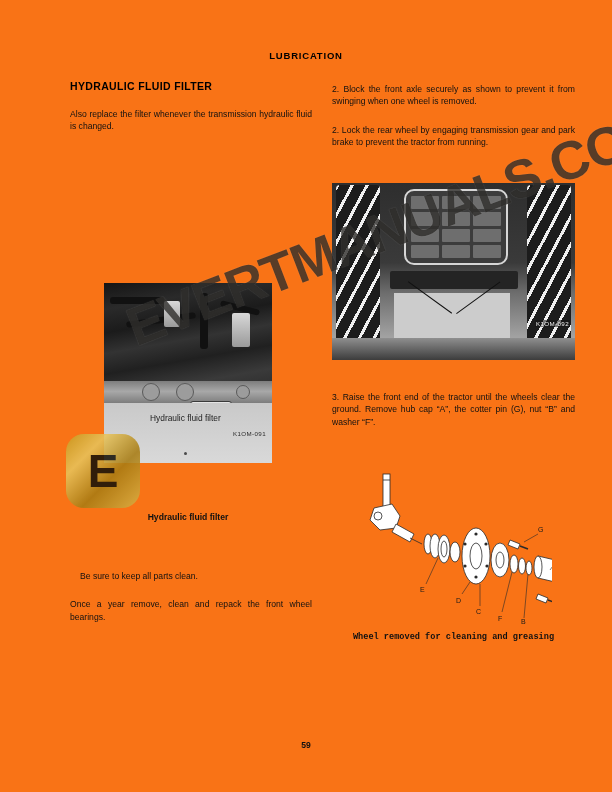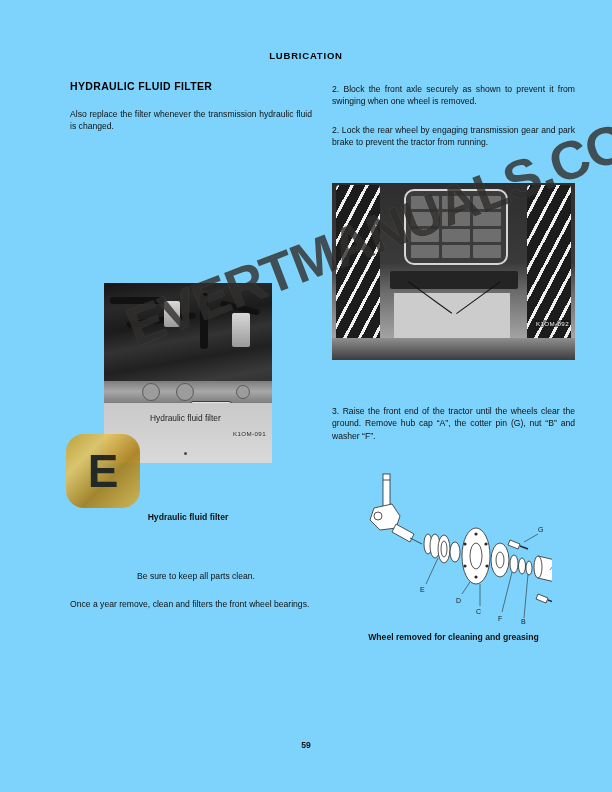--- a/index.html
+++ b/index.html
@@ -12,21 +12,21 @@
     height: 792px;
     position: relative;
     font-family: "Liberation Sans", sans-serif;
     color: #1a1a1a;
     overflow: hidden;
   }
 
   .page {
     position: absolute;
     inset: 0;
-    background: #7dd3fc;
+    background: #f97316;
   }
 
   
   .running-head {
     position: absolute;
     top: 50px;
     left: 0;
     width: 612px;
     text-align: center;
     font-size: 9.5px;
@@ -59,21 +59,21 @@
 
   p.body {
     font-size: 8.6px;
     line-height: 12.4px;
     margin: 0 0 11px 0;
     text-align: justify;
     color: #111;
   }
   p.body:last-child { margin-bottom: 0; margin-top: 16px; }
 
-  p.body.ragged { text-align: center; padding-left: 10px; }
+  p.body.ragged { text-align: left; padding-left: 10px; }
 
   
   .photo {
     position: absolute;
     background: #cfcfcf;
     overflow: hidden;
   }
   .photo-1 {
     left: 104px;
     top: 283px;
@@ -230,20 +230,21 @@
   }
   .caption-1 {
     left: 104px;
     top: 512px;
     width: 168px;
   }
   .caption-2 {
     left: 332px;
     top: 632px;
     width: 243px;
+    font-family: Liberation Mono, monospace;
   }
 
   
   .diagram {
     position: absolute;
     left: 352px;
     top: 472px;
     width: 200px;
     height: 152px;
   }
@@ -338,21 +339,21 @@
       </div>
     </div>
     <div class="p2-axle"></div>
     <div class="p2-block"></div>
     <div class="p2-arrow" style="left:76px; top:98px; width:54px; transform:rotate(36deg);"></div>
     <div class="p2-arrow" style="left:168px; top:98px; width:54px; transform:rotate(144deg);"></div>
     <div class="p2-ground"></div>
     <div class="photo-code">K1OM-092</div>
   </div>
 
-  <div class="col-right" style="top:389px;">
+  <div class="col-right" style="top:375px;">
     <p class="body">3. Raise the front end of the tractor until the wheels clear the ground. Remove hub cap “A”, the cotter pin (G), nut “B” and washer “F”.</p>
   </div>
 
   <div class="photo photo-1">
     <div class="p1-sky"></div>
     <div class="p1-band p1-band-a"></div>
 
     <div class="p1-tube" style="left:6px; top:14px; width:54px; height:7px;"></div>
     <div class="p1-tube" style="left:22px; top:34px; width:70px; height:6px; transform:rotate(-8deg);"></div>
     <div class="p1-tube" style="left:96px; top:10px; width:8px; height:56px;"></div>
@@ -371,21 +372,21 @@
     <div class="p1-dot"></div>
 
     <div class="photo-inner-label">Hydraulic fluid filter</div>
     <div class="photo-code">K1OM-091</div>
   </div>
 
   <div class="caption caption-1">Hydraulic fluid filter</div>
 
   <div class="col-left" style="top:570px;">
     <p class="body ragged">Be sure to keep all parts clean.</p>
-    <p class="body">Once a year remove, clean and filters the front wheel bearings.</p>
+    <p class="body">Once a year remove, clean and repack the front wheel bearings.</p>
   </div>
 
   <div class="diagram">
     <svg width="200" height="152" viewBox="0 0 200 152" fill="none" stroke="#2a2a2a" stroke-width="0.8">
 
       <rect x="31" y="2" width="7" height="34" fill="#fff" stroke="#2a2a2a"></rect>
       <line x1="31" y1="8" x2="38" y2="8" stroke="#2a2a2a"></line>
 
       <path d="M22 36 L40 32 L48 44 L44 56 L28 58 L18 48 Z" fill="#fff" stroke="#2a2a2a"></path>
       <circle cx="26" cy="44" r="4" fill="#fff" stroke="#2a2a2a"></circle>

